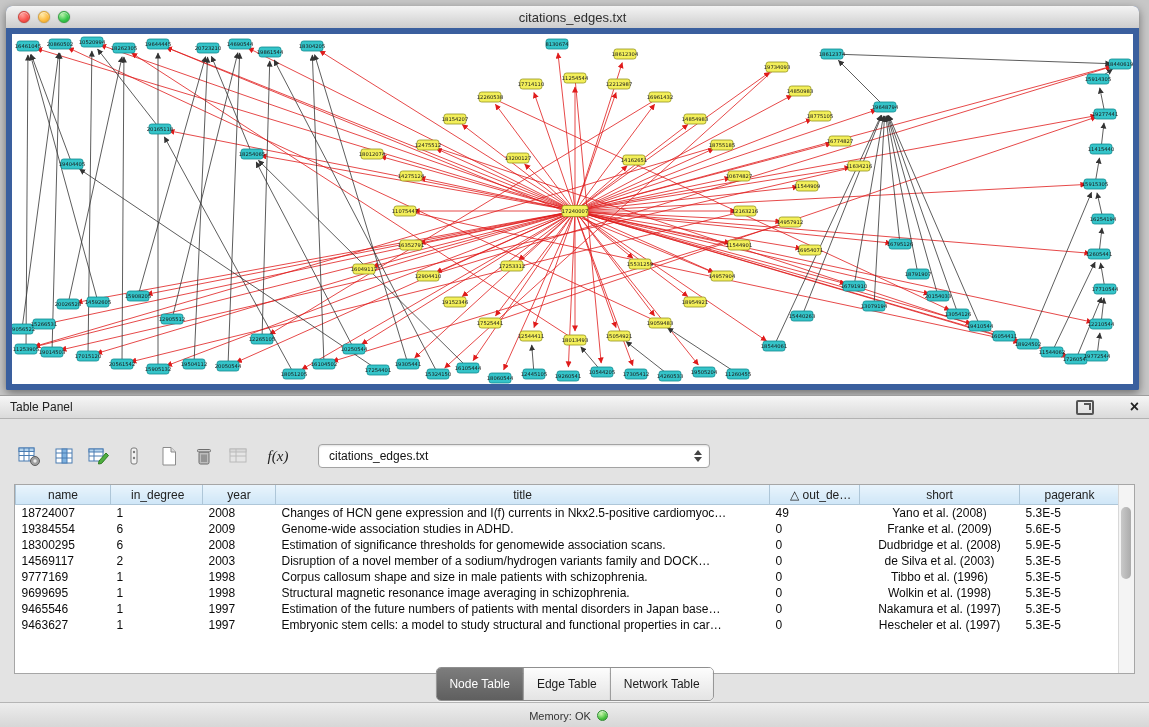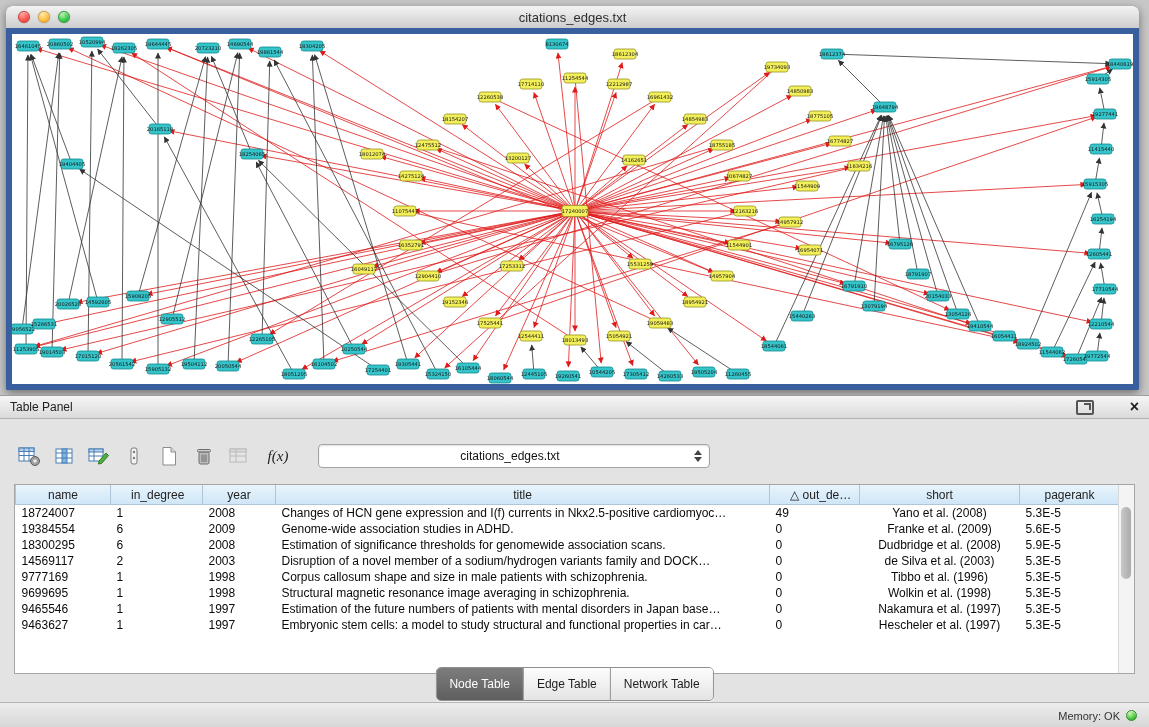--- a/index.html
+++ b/index.html
@@ -47,21 +47,21 @@
     display:flex;align-items:center;padding:0 10px;gap:24px;
   }
   .panel-title{font-size:12px;color:#222;}
   .panel-header .spacer{flex:1;}
   .float-icon{width:14px;height:11px;border:2px solid #555;border-radius:2px;position:relative;margin-right:12px;cursor:default;}
   .float-icon:before{content:"";position:absolute;right:1px;top:1px;width:5px;height:5px;border-top:2px solid #555;border-right:2px solid #555;}
   .close-icon{font-size:16px;font-weight:bold;color:#222;line-height:14px;cursor:default;}
 
   .toolbar{
     display:flex;align-items:center;gap:9px;
-    margin:22px 0 16px 16px;height:30px;text-align:center;
+    margin:22px 0 16px 16px;height:30px;
   }
   .tb-icon{width:26px;height:24px;display:flex;align-items:center;justify-content:center;border-radius:3px;}
   .tb-icon svg{display:block;}
   .tb-icon.disabled{opacity:.45;}
   .fx-btn{font-family:"Liberation Serif",serif;font-style:italic;font-size:15px;color:#222;padding:0 4px;}
   .combo{
     margin-left:14px;width:392px;height:24px;background:#fff;
     border:1px solid #a3a3a3;border-radius:4px;box-shadow:inset 0 1px 2px rgba(0,0,0,.12);
     display:flex;align-items:center;font-size:12px;color:#111;padding:0 4px 0 10px;box-sizing:border-box;
   }
@@ -101,21 +101,21 @@
     font-family:"Liberation Sans",sans-serif;font-size:12px;height:32px;
     padding:0 13px;border:none;border-right:1px solid #8f8f8f;cursor:default;
     background:linear-gradient(#fdfdfd,#e4e4e4);color:#1c1c1c;
   }
   .tabbar button:last-child{border-right:none;}
   .tabbar button.sel{background:linear-gradient(#7d7d7d,#5f5f5f);color:#fff;}
 
   .statusbar{
     position:absolute;left:0;right:0;bottom:0;height:25px;
     background:linear-gradient(#ededed,#d6d6d6);border-top:1px solid #b5b5b5;
-    display:flex;align-items:center;justify-content:flex-end;gap:6px;padding-right:12px;
+    display:flex;align-items:center;justify-content:center;gap:6px;padding-right:12px;
     font-size:11px;color:#333;
   }
   .mem-dot{width:11px;height:11px;border-radius:50%;
     background:radial-gradient(circle at 35% 30%,#ccf7b0,#49c33e 60%,#2f9c2e);
     border:1px solid #2e8b2e;box-sizing:border-box;box-shadow:inset 0 1px 1px rgba(255,255,255,.7);}
 </style>
 </head>
 <body>
 
 <div class="net-window">

